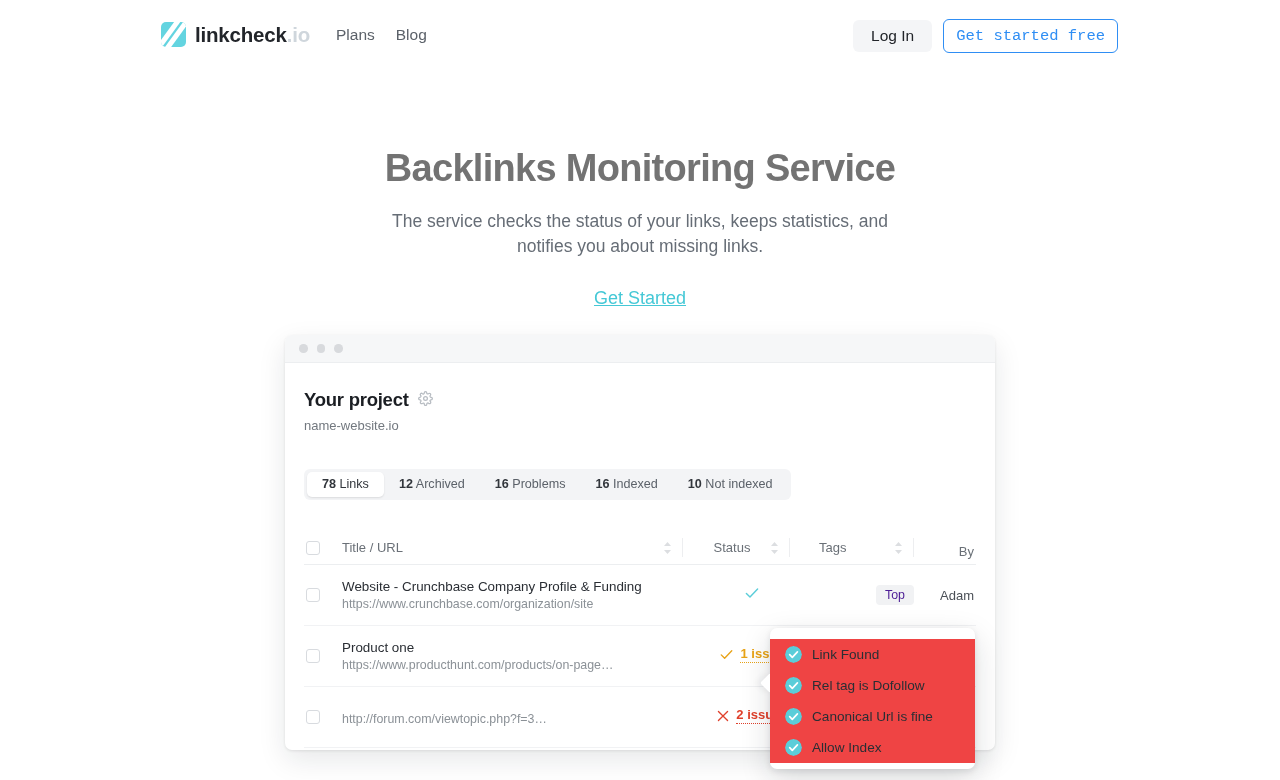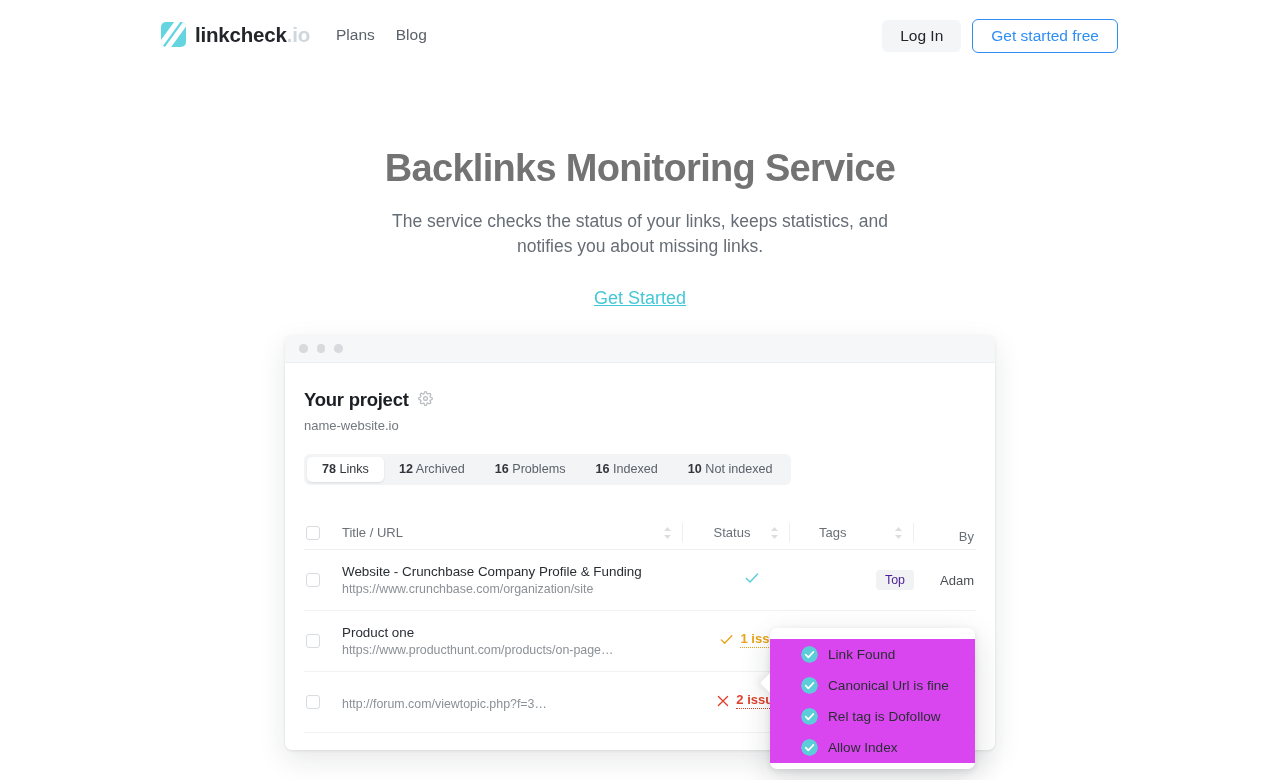--- a/index.html
+++ b/index.html
@@ -81,23 +81,23 @@
     cursor: pointer;
     font-family: inherit;
   }
   .btn-signup {
     margin-left: 11px;
     font-size: 15.5px;
     color: #2f8ef4;
     background: #ffffff;
     border: 1.5px solid #2f8ef4;
     border-radius: 6px;
-    padding: 7px 18px;
-    cursor: pointer;
-    font-family: Liberation Sans, sans-serif;
+    padding: 7px 12px;
+    cursor: pointer;
+    font-family: Liberation Mono, monospace;
   }
 
   
   .hero { position: absolute; top: 140px; left: 0; width: 1280px; text-align: center; }
   .hero h1 {
     font-size: 38px;
     font-weight: bold;
     color: #737373;
     letter-spacing: -0.7px;
     line-height: 56px;
@@ -154,21 +154,21 @@
   }
   .gear { margin-left: 9px; display: block; }
   .proj-sub {
     margin-top: 7px;
     font-size: 13px;
     color: #72787f;
   }
 
   
   .tabs {
-    margin-top: 21px;
+    margin-top: 36px;
     background: #f3f4f6;
     border-radius: 6px;
     display: inline-flex;
     padding: 3px;
     height: 31px;
     align-items: center;
   }
   .tab {
     font-size: 12.6px;
     color: #5b6169;
@@ -281,25 +281,25 @@
     width: 14px; height: 14px;
     background: #ffffff;
     transform: rotate(45deg);
     box-shadow: -3px 3px 6px rgba(20,25,35,.06);
     border-radius: 2px;
   }
   .tip-item {
     display: flex;
     align-items: center;
     height: 31px;
-    padding-left: 31px;
+    padding-left: 15px;
     font-size: 13.6px;
     color: #2a2e34;
     position: relative;
-    background: #d946ef;
+    background: #ef4444;
   }
   .tip-ico { width: 17px; height: 17px; border-radius: 50%; flex: none; margin-right: 10px; display: block; }
 </style>
 </head>
 <body>
 
 <div class="nav">
   <div class="nav-left">
     <div class="logo-mark">
       <i class="s1"></i>
@@ -470,28 +470,28 @@
             <circle cx="10" cy="10" r="10" fill="#5bcdd9"></circle>
             <path d="M5.5 10.2 8.6 13.3 14.6 7" stroke="#fff" stroke-width="2" fill="none" stroke-linecap="round" stroke-linejoin="round"></path>
           </svg>
         <span>Link Found</span>
       </div>
       <div class="tip-item">
         <svg class="tip-ico" viewBox="0 0 20 20">
             <circle cx="10" cy="10" r="10" fill="#5bcdd9"></circle>
             <path d="M5.5 10.2 8.6 13.3 14.6 7" stroke="#fff" stroke-width="2" fill="none" stroke-linecap="round" stroke-linejoin="round"></path>
           </svg>
-        <span>Canonical Url is fine</span>
+        <span>Rel tag is Dofollow</span>
       </div>
       <div class="tip-item">
         <svg class="tip-ico" viewBox="0 0 20 20">
             <circle cx="10" cy="10" r="10" fill="#5bcdd9"></circle>
             <path d="M5.5 10.2 8.6 13.3 14.6 7" stroke="#fff" stroke-width="2" fill="none" stroke-linecap="round" stroke-linejoin="round"></path>
           </svg>
-        <span>Rel tag is Dofollow</span>
+        <span>Canonical Url is fine</span>
       </div>
       <div class="tip-item">
         <svg class="tip-ico" viewBox="0 0 20 20">
             <circle cx="10" cy="10" r="10" fill="#5bcdd9"></circle>
             <path d="M5.5 10.2 8.6 13.3 14.6 7" stroke="#fff" stroke-width="2" fill="none" stroke-linecap="round" stroke-linejoin="round"></path>
           </svg>
         <span>Allow Index</span>
       </div>
 
     </div>

